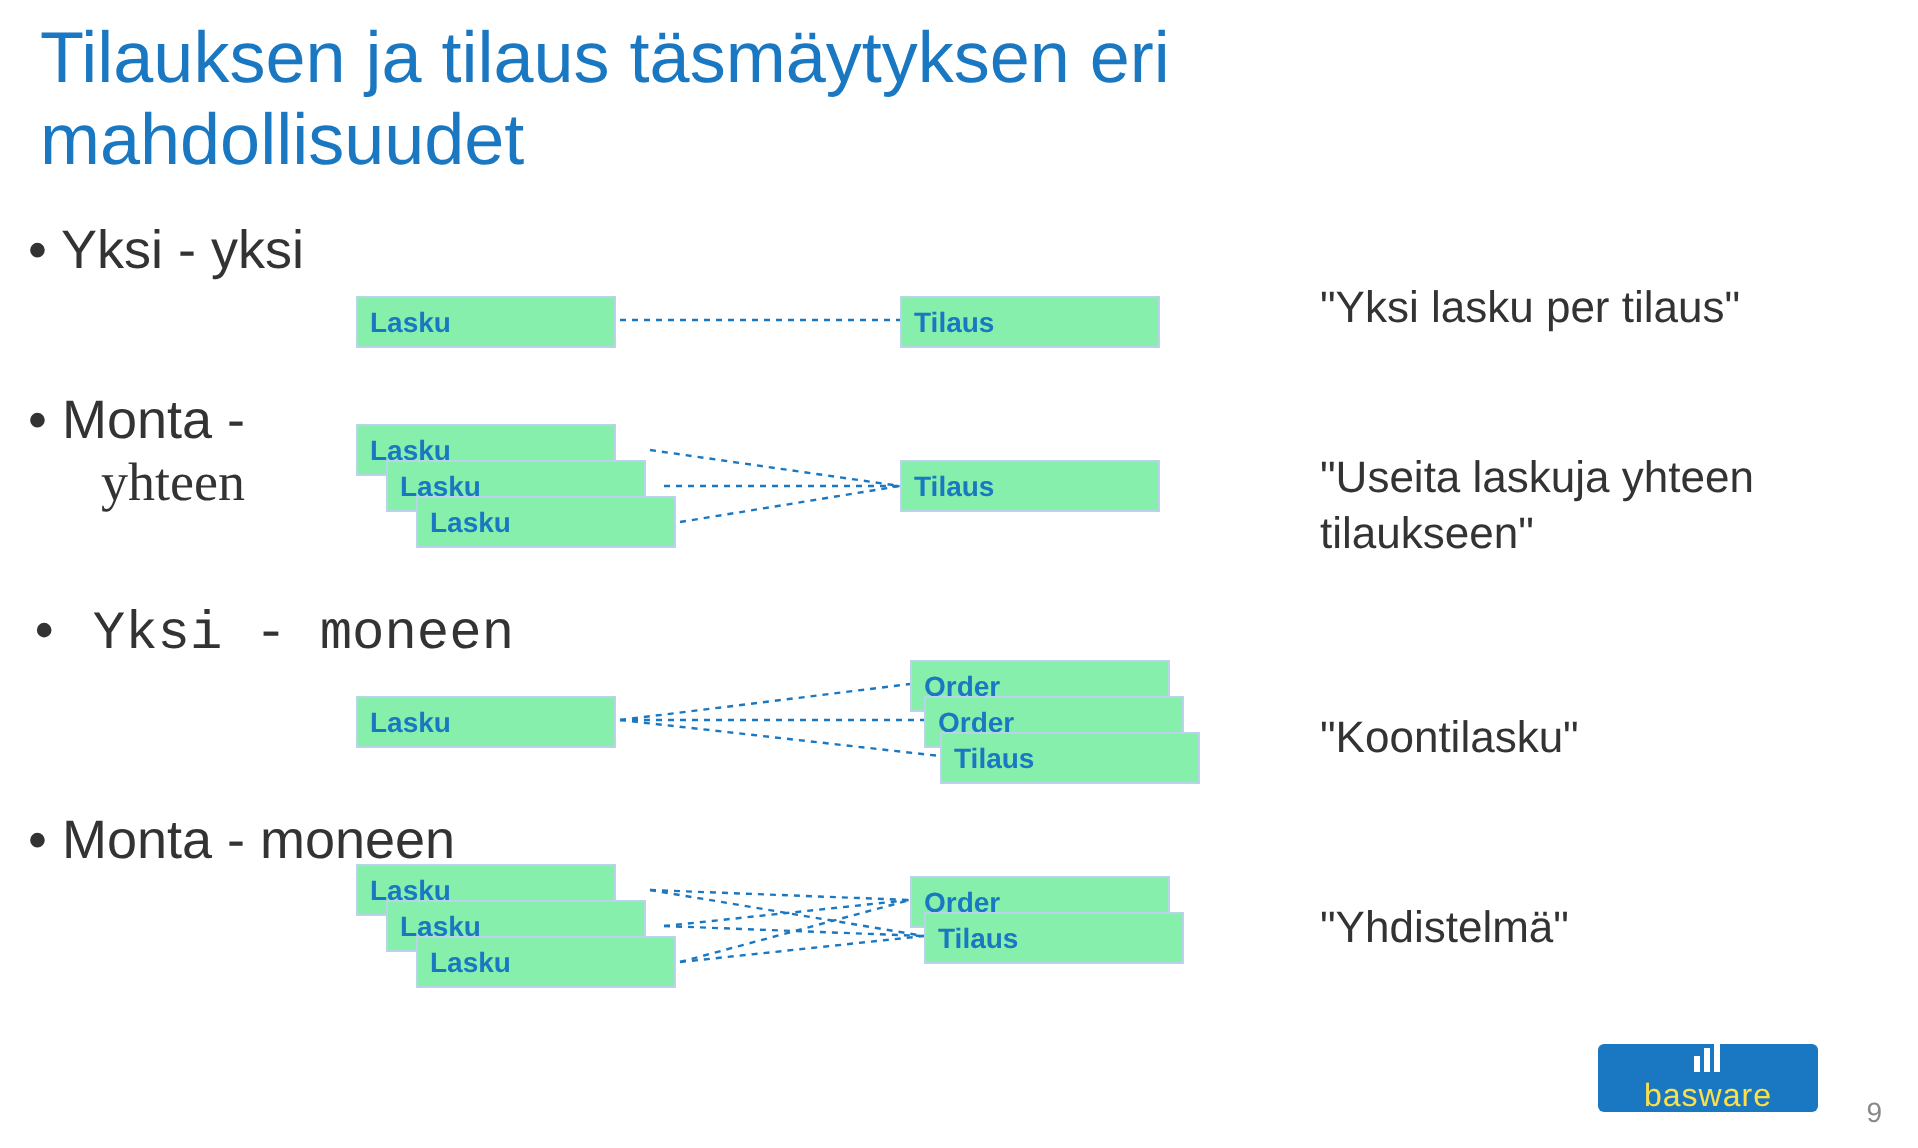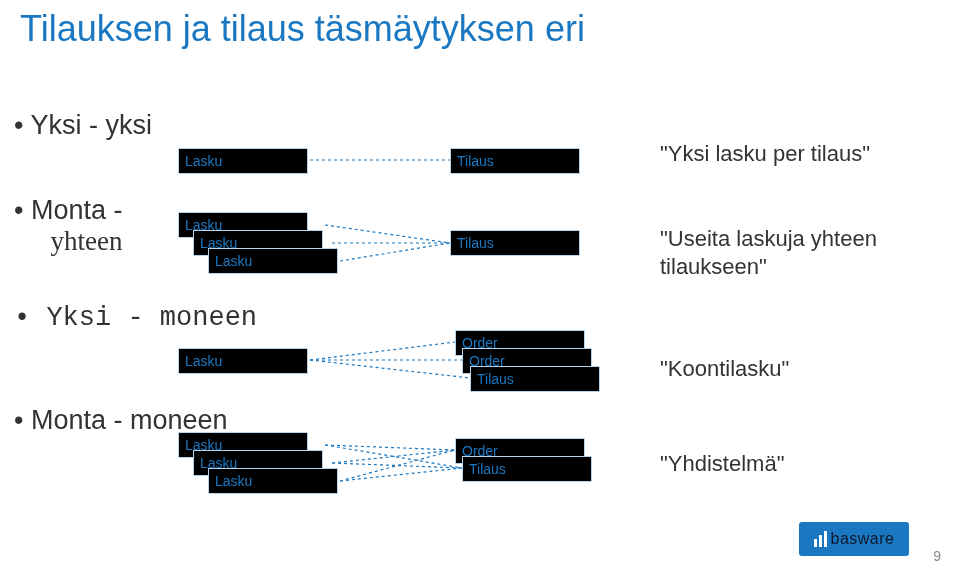--- a/index.html
+++ b/index.html
@@ -32,25 +32,25 @@
   .quote {
     position: absolute;
     font-size: 22px;
     color: #333;
     line-height: 1.25;
   }
   .box {
     position: absolute;
     width: 130px;
     height: 26px;
-    background: #000000;
+    background: #86efac;
     border: 1px solid #b9d4ea;
     font-size: 14px;
     color: #1a78c2;
-    font-weight: normal;
+    font-weight: bold;
     padding-left: 6px;
     display: flex;
     align-items: center;
     box-sizing: border-box;
   }
   .pagenum {
     position: absolute;
     right: 18px;
     bottom: 10px;
     font-size: 14px;
@@ -62,27 +62,28 @@
     bottom: 18px;
     width: 110px;
     height: 34px;
     background: #1a78c2;
     border-radius: 3px;
     display: flex;
     align-items: center;
     justify-content: center;
   }
   .logo-text {
-    color: #0f172a;
+    color: #fde047;
     font-size: 16px;
     letter-spacing: 0.5px;
     font-family: Arial, sans-serif;
     display: flex;
     align-items: center;
     gap: 4px;
+    flex-direction: column;
   }
   .logo-bars {
     display: inline-flex;
     align-items: flex-end;
     gap: 2px;
   }
   .logo-bars span {
     display: inline-block;
     width: 3px;
     background: #fff;
@@ -114,20 +115,21 @@
   <line x1="325" y1="445" x2="455" y2="450" stroke="#1a78c2" stroke-width="1.2" stroke-dasharray="3,3"></line>
   <line x1="325" y1="445" x2="462" y2="468" stroke="#1a78c2" stroke-width="1.2" stroke-dasharray="3,3"></line>
   <line x1="332" y1="463" x2="455" y2="450" stroke="#1a78c2" stroke-width="1.2" stroke-dasharray="3,3"></line>
   <line x1="332" y1="463" x2="462" y2="468" stroke="#1a78c2" stroke-width="1.2" stroke-dasharray="3,3"></line>
   <line x1="340" y1="481" x2="455" y2="450" stroke="#1a78c2" stroke-width="1.2" stroke-dasharray="3,3"></line>
   <line x1="340" y1="481" x2="462" y2="468" stroke="#1a78c2" stroke-width="1.2" stroke-dasharray="3,3"></line>
 </svg>
 
 <div class="title">
   <span>Tilauksen ja tilaus täsmäytyksen eri</span><br>
+  <span>mahdollisuudet</span>
 </div>
 
 <div class="bullet" style="left:14px; top:110px;">Yksi - yksi</div>
 <div class="box" style="left:178px; top:148px;">Lasku</div>
 <div class="box" style="left:450px; top:148px;">Tilaus</div>
 <div class="quote" style="left:660px; top:140px;">"Yksi lasku per tilaus"</div>
 
 <div class="bullet" style="left:14px; top:195px; line-height:1.15;text-align:right;">
   <span>Monta -</span><br>
   <span style="margin-left:0;font-family:Liberation Serif, serif;">yhteen</span>

